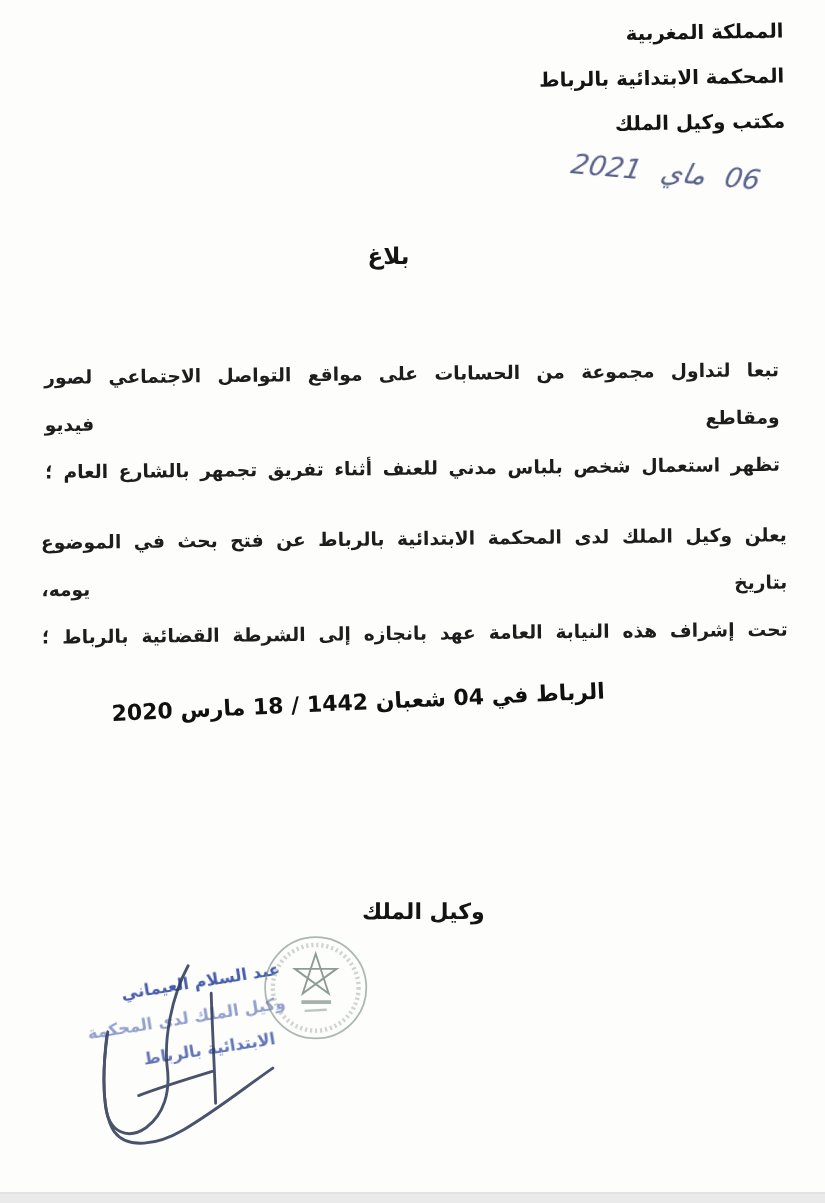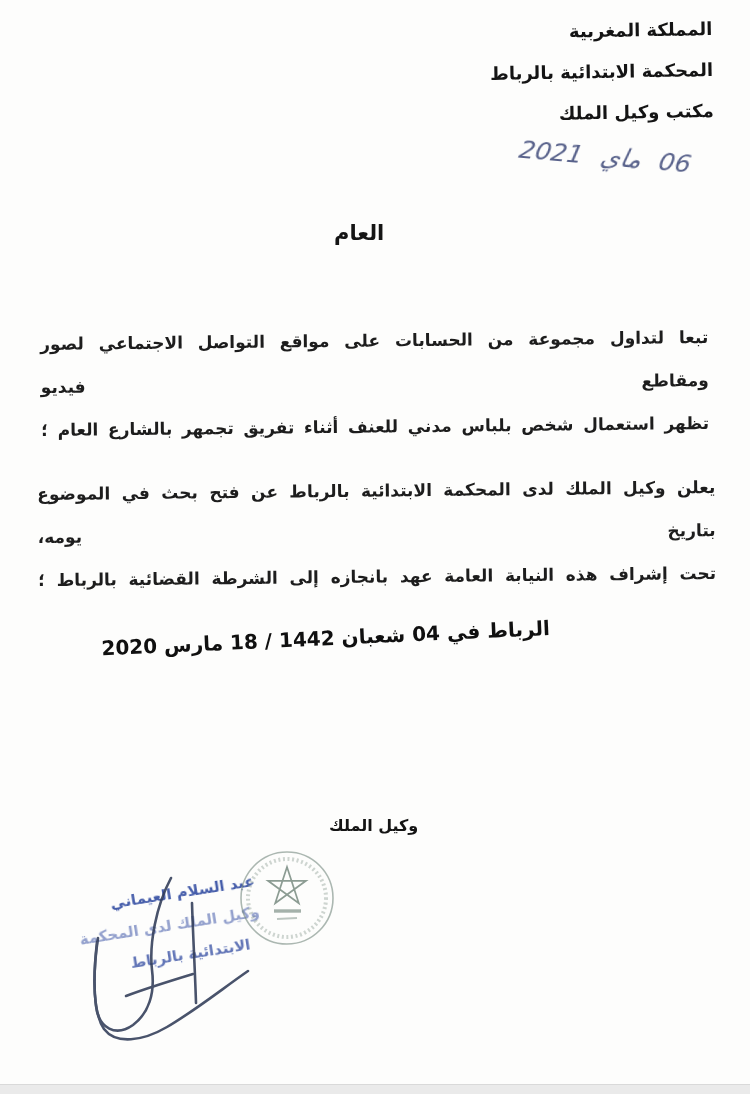--- a/index.html
+++ b/index.html
@@ -42,21 +42,21 @@
   .para2{top:466px;right:35px;width:678px;}
   
   .date-line{
     top:616px;right:200px;direction:rtl;white-space:nowrap;
     font-weight:bold;font-size:20px;color:#101010;
     transform:rotate(-2.6deg);transform-origin:center right;
   }
   
   .sig-title{
     top:816px;left:329px;
-    font-weight:bold;font-size:16px;color:#141414;
+    font-weight:bold;font-size:20px;color:#141414;
   }
   .stamp-text{
     top:866px;left:58px;width:194px;direction:rtl;text-align:right;
     font-weight:bold;font-size:15px;line-height:31px;color:#3b54a6;
     transform:rotate(-9deg);transform-origin:top right;
     filter:blur(.3px);
   }
   .stamp-text .l1{opacity:.95;}
   .stamp-text .l2{opacity:.55;margin-left:10px;}
   .stamp-text .l3{opacity:.8;margin-right:14px;}
@@ -73,21 +73,21 @@
 <body>
 
 <div class="abs header">
   <div>المملكة المغربية</div>
   <div>المحكمة الابتدائية بالرباط</div>
   <div>مكتب وكيل الملك</div>
 </div>
 
 <div class="abs hand-note" dir="rtl">06 ماي 2021</div>
 
-<div class="abs doc-title">العام</div>
+<div class="abs doc-title">بلاغ</div>
 
 <div class="abs para para1">
   <div>تبعا لتداول مجموعة من الحسابات على مواقع التواصل الاجتماعي لصور ومقاطع فيديو</div>
   <div>تظهر استعمال شخص بلباس مدني للعنف أثناء تفريق تجمهر بالشارع العام ؛</div>
 </div>
 
 <div class="abs para para2">
   <div>يعلن وكيل الملك لدى المحكمة الابتدائية بالرباط عن فتح بحث في الموضوع بتاريخ يومه،</div>
   <div>تحت إشراف هذه النيابة العامة عهد بانجازه إلى الشرطة القضائية بالرباط ؛</div>
 </div>

